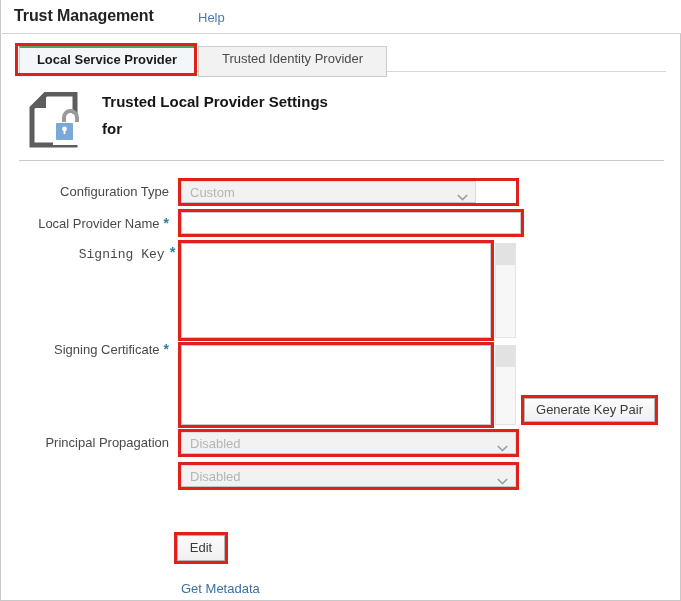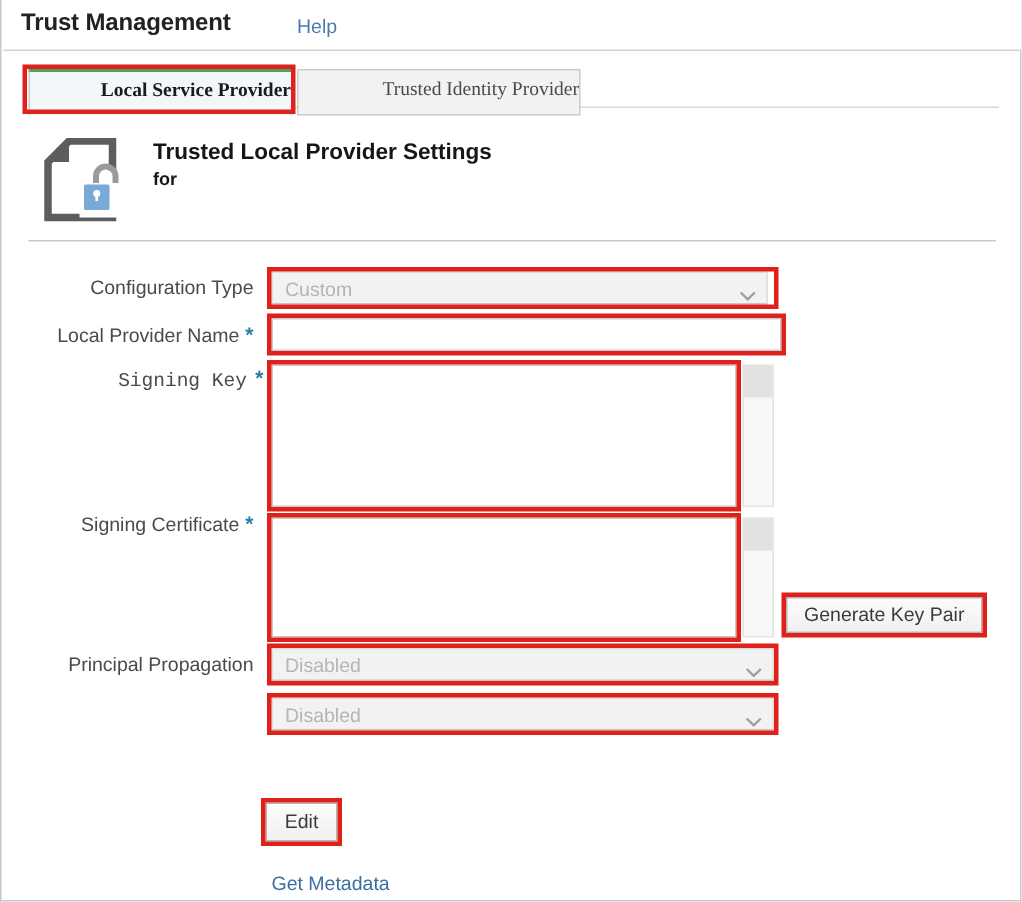--- a/index.html
+++ b/index.html
@@ -61,24 +61,23 @@
     left: 1px; top: 35px;
     width: 679px; height: 48px;
   }
   .tab {
     position: absolute;
     top: 11px;
     height: 31px;
     box-sizing: border-box;
     font-size: 13px;
     line-height: 24px;
-    text-align: right;
+    text-align: center;
     white-space: nowrap;
     cursor: pointer;
-    font-family: Liberation Serif, serif;
   }
   #tab-local {
     left: 17px;
     width: 176px;
     background: #f4f7f9;
     border: 1px solid #c9ccce;
     border-top: 2px solid #54a254;
     font-weight: bold;
     color: #1a1a1a;
     line-height: 23px;
@@ -117,22 +116,22 @@
   #heading-text {
     position: absolute;
     left: 83px; top: 3px;
     font-size: 15px;
     font-weight: bold;
     color: #161616;
     white-space: nowrap;
   }
   #heading-for {
     position: absolute;
-    left: 83px; top: 22px;
-    font-size: 12px;
+    left: 83px; top: 30px;
+    font-size: 15px;
     font-weight: bold;
     color: #161616;
     white-space: nowrap;
   }
   #heading-divider {
     position: absolute;
     left: 18px; top: 160px;
     width: 645px; height: 0;
     border-top: 1px solid #c9c9c9;
   }
@@ -272,21 +271,21 @@
       </svg>
     </div>
     <div id="heading-text">Trusted Local Provider Settings</div>
     <div id="heading-for">for</div>
   </div>
   <div id="heading-divider"></div>
 
   <div class="field-label" style="left:0px; top:184px; width:168px;">
     <span>Configuration Type</span>
   </div>
-  <div class="combo" style="left:180px; top:181px; width:331px;">
+  <div class="combo" style="left:180px; top:181px; width:295px;">
     <span class="combo-value">Custom</span>
     <span class="combo-arrow">
       <svg width="11" height="7" viewBox="0 0 11 7" xmlns="http://www.w3.org/2000/svg">
         <path d="M0.8 1 L5.5 5.6 L10.2 1" fill="none" stroke="#9e9e9e" stroke-width="1.6"></path>
       </svg>
     </span>
   </div>
   <div class="hl" style="left:177px; top:178px; width:341px; height:28px;"></div>
 
   <div class="field-label" style="left:0px; top:215px; width:168px;">

